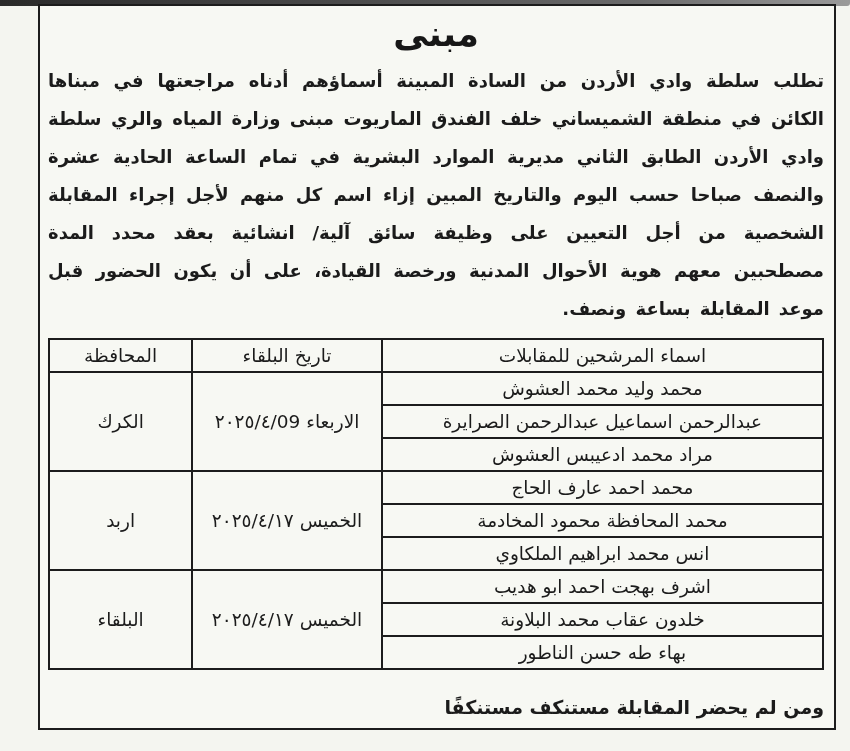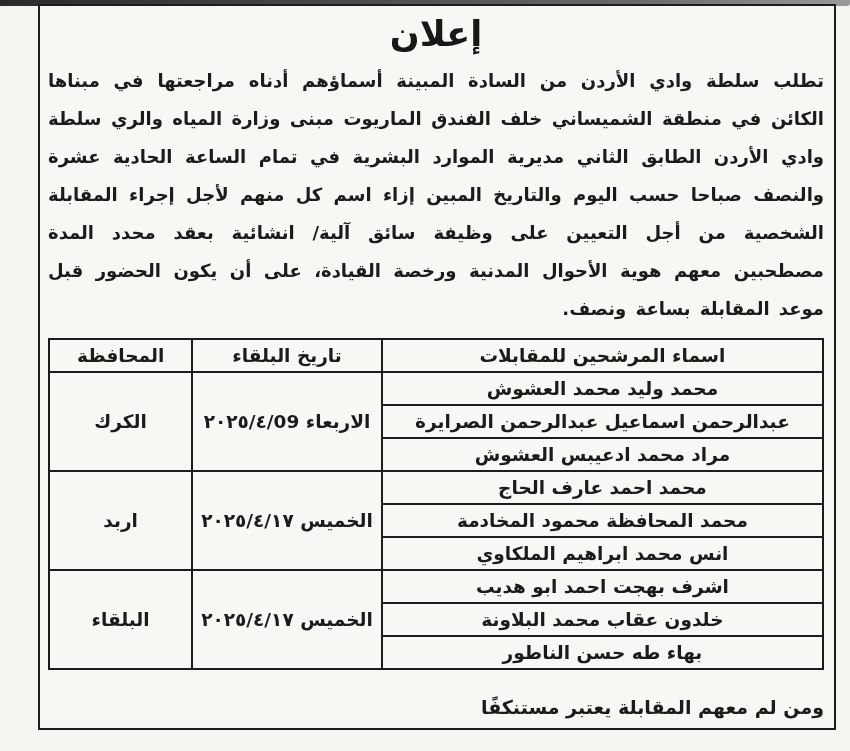--- a/index.html
+++ b/index.html
@@ -53,21 +53,21 @@
   table.interview-table {
     width: 776px;
     margin: 4px 0 0 0;
     border-collapse: collapse;
     direction: rtl;
   }
   table.interview-table th,
   table.interview-table td {
     border: 2px solid #1c1c1c;
     font-size: 18.5px;
-    font-weight: bold;
+    font-weight: normal;
     color: #1b1b1b;
     text-align: center;
     vertical-align: middle;
     padding: 2px 6px;
   }
   table.interview-table th { height: 33px; }
   table.interview-table td.name-cell { height: 33px; border-radius: 7px; }
   col.col-names { width: 57%; }
   col.col-date  { width: 24.5%; }
   col.col-gov   { width: 18.5%; }
@@ -93,21 +93,21 @@
   }
 </style>
 </head>
 <body>
 
 <div class="page">
   <div class="scan-top-band"></div>
 
   <div class="frame">
 
-    <div class="doc-title">إعلان</div>
+    <div class="doc-title">مبنى</div>
 
     <div class="body-paragraph">تطلب سلطة وادي الأردن من السادة المبينة أسماؤهم أدناه مراجعتها في مبناها الكائن في منطقة الشميساني خلف الفندق الماريوت مبنى وزارة المياه والري سلطة وادي الأردن الطابق الثاني مديرية الموارد البشرية في تمام الساعة الحادية عشرة والنصف صباحا حسب اليوم والتاريخ المبين إزاء اسم كل منهم لأجل إجراء المقابلة الشخصية من أجل التعيين على وظيفة سائق آلية/ انشائية بعقد محدد المدة مصطحبين معهم هوية الأحوال المدنية ورخصة القيادة، على أن يكون الحضور قبل موعد المقابلة بساعة ونصف.</div>
 
     <table class="interview-table">
       <colgroup>
         <col class="col-names">
         <col class="col-date">
         <col class="col-gov">
       </colgroup>
       <tbody>
@@ -148,21 +148,21 @@
       </tr>
       <tr>
         <td class="name-cell">خلدون عقاب محمد البلاونة</td>
       </tr>
       <tr>
         <td class="name-cell">بهاء طه حسن الناطور</td>
       </tr>
     </tbody>
       </table>
 
-    <div class="closing-note">ومن لم معهم المقابلة يعتبر مستنكفًا</div>
+    <div class="closing-note">ومن لم يحضر المقابلة مستنكف مستنكفًا</div>
 
     <div class="signature-block">
       <div class="signature-line">امين عام سلطة وادي الاردن</div>
 
     </div>
 
   </div>
 </div>
 
 </body></html>

